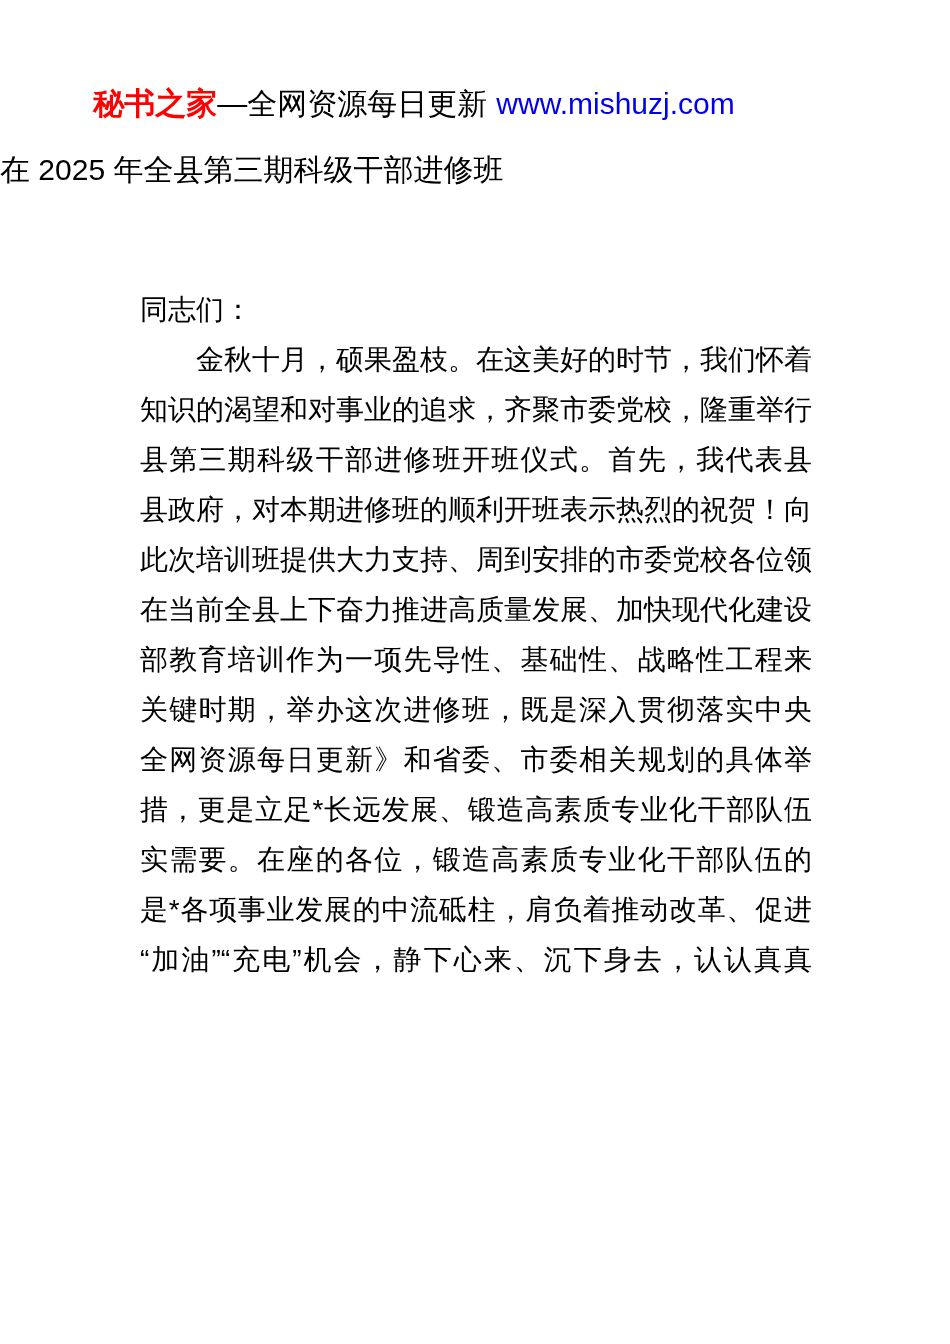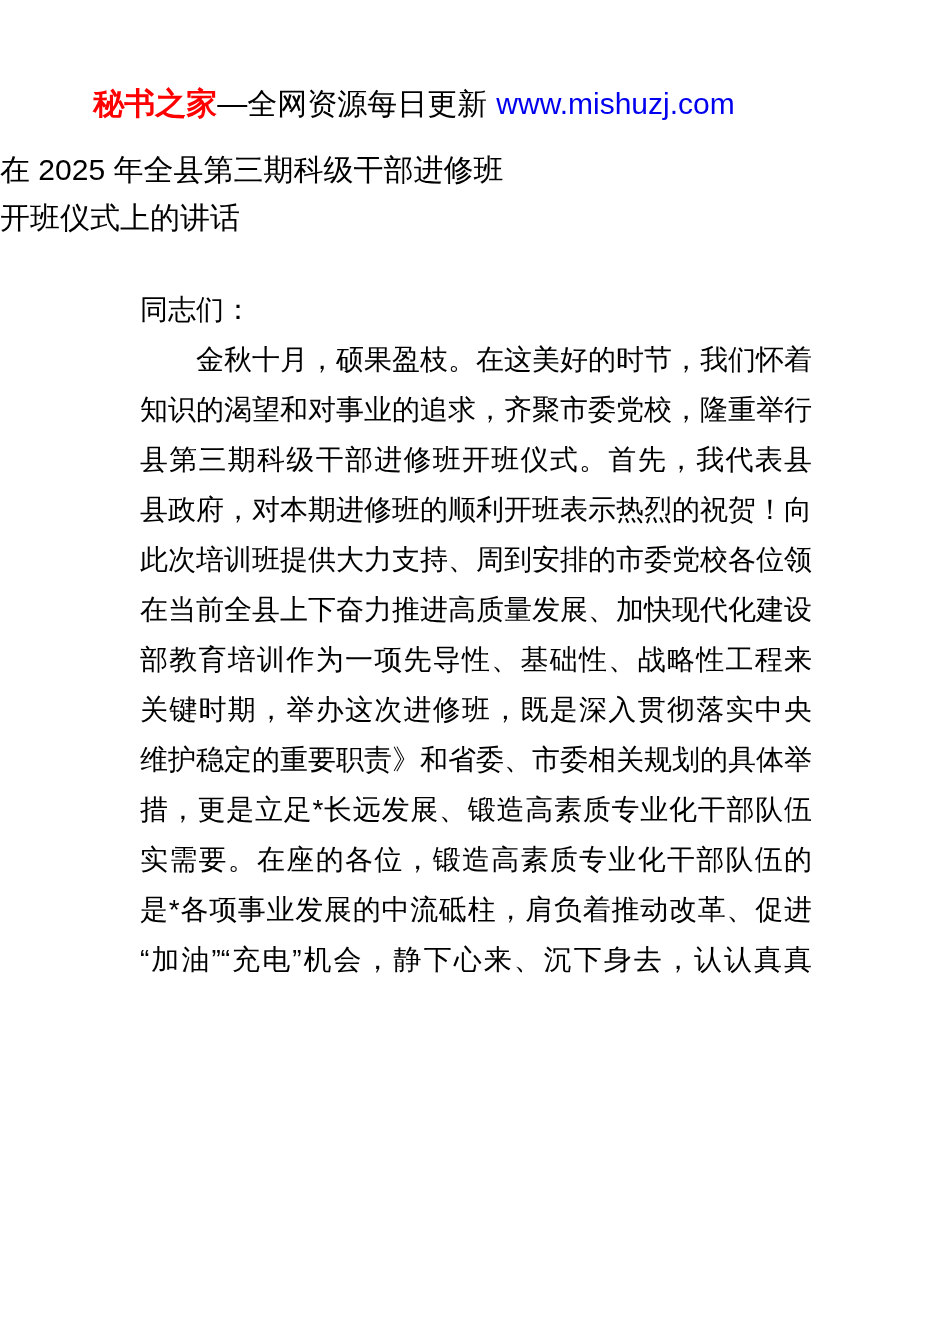--- a/index.html
+++ b/index.html
@@ -74,33 +74,32 @@
 <body>
 
 <div class="page">
 
   <div class="site-header">
     <span class="brand">秘书之家</span><span class="tagline">—全网资源每日更新</span><span class="url">www.mishuzj.com</span>
   </div>
 
   <h1 class="doc-title">
     <div>在 2025 年全县第三期科级干部进修班</div>
-    <div>开班仪式上的讲话</div>
   </h1>
 
   <div class="body-text">
     <div class="line para-end">同志们：</div>
     <div class="line para-start">金秋十月，硕果盈枝。在这美好的时节，我们怀着对</div>
     <div class="line">知识的渴望和对事业的追求，齐聚市委党校，隆重举行全</div>
     <div class="line">县第三期科级干部进修班开班仪式。首先，我代表县委、</div>
     <div class="line">县政府，对本期进修班的顺利开班表示热烈的祝贺！向为</div>
     <div class="line">此次培训班提供大力支持、周到安排的市委党校各位领导</div>
     <div class="line">在当前全县上下奋力推进高质量发展、加快现代化建设的</div>
     <div class="line">部教育培训作为一项先导性、基础性、战略性工程来抓。</div>
     <div class="line">关键时期，举办这次进修班，既是深入贯彻落实中央《干</div>
-    <div class="line">维护稳定的重要职责》和省委、市委相关规划的具体举</div>
+    <div class="line">全网资源每日更新》和省委、市委相关规划的具体举</div>
     <div class="line">措，更是立足*长远发展、锻造高素质专业化干部队伍的现</div>
     <div class="line">实需要。在座的各位，锻造高素质专业化干部队伍的现，</div>
     <div class="line">是*各项事业发展的中流砥柱，肩负着推动改革、促进发</div>
     <div class="line">“加油”“充电”机会，静下心来、沉下身去，认认真真</div>
   </div>
 
 </div>
 
 </body></html>

